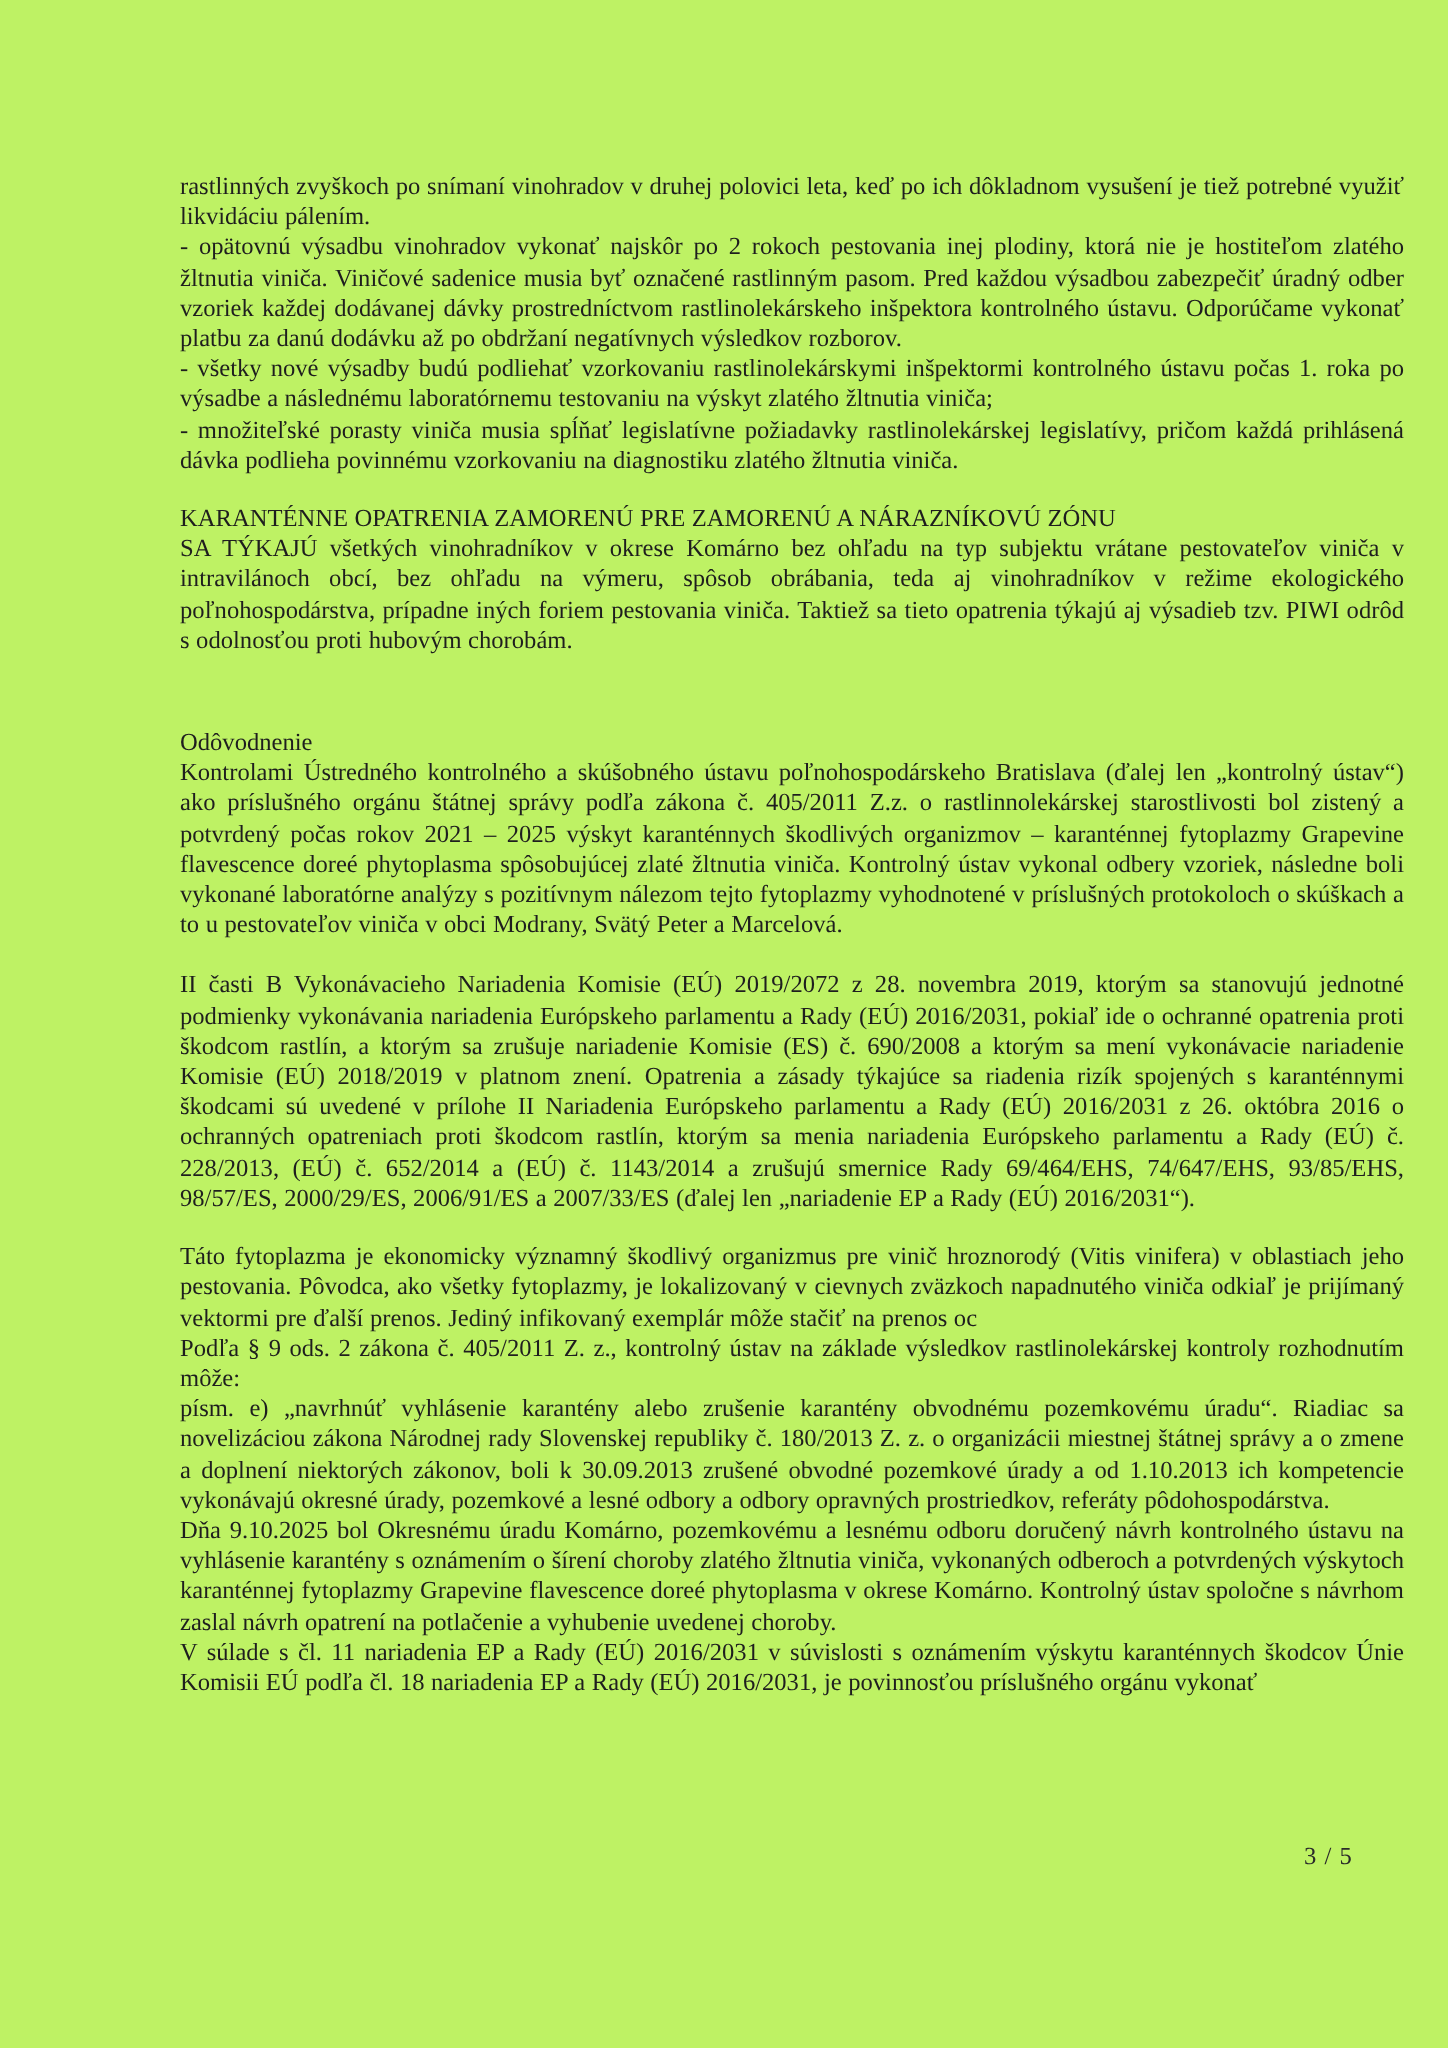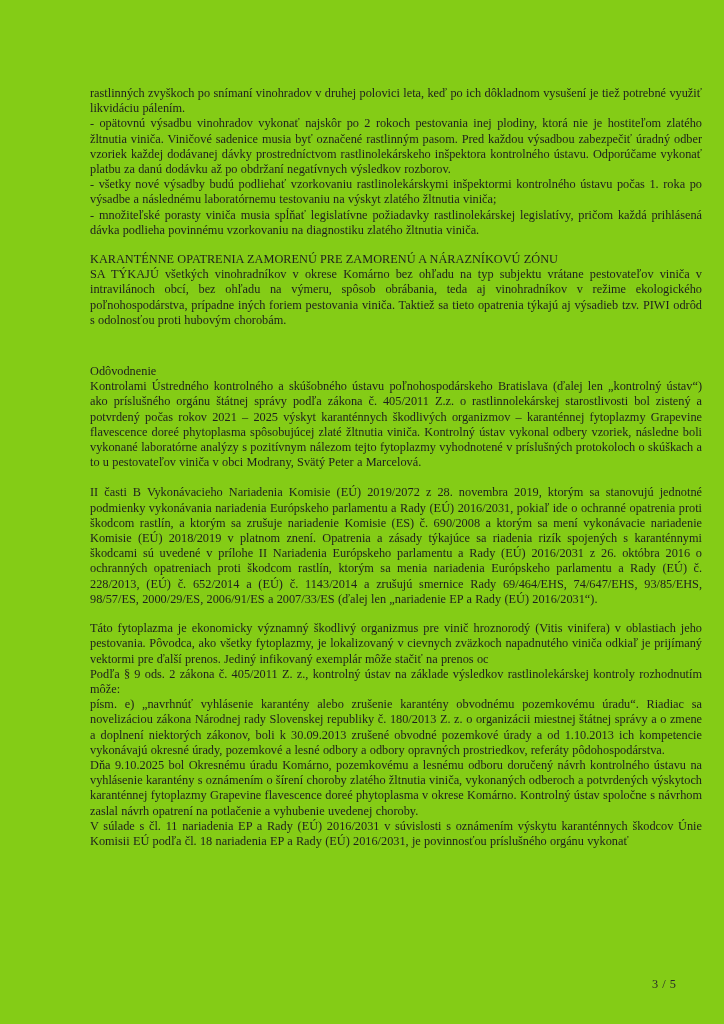--- a/index.html
+++ b/index.html
@@ -11,39 +11,39 @@
     height: 1024px;
     background: #ffffff;
     position: relative;
     overflow: hidden;
     font-family: "Liberation Serif", "DejaVu Serif", serif;
     color: #1e1e1e;
   }
   .page {
     position: absolute;
     inset: 0;
-    background: #84cc16;
+    background: #bef264;
   }
   .content {
     position: absolute;
     top: 86px;
     left: 90px;
     width: 612px;
   }
   .block { margin: 0; }
   .para {
     font-size: 12.3px;
     line-height: 15.2px;
     text-align: justify;
     margin: 0;
     word-spacing: 0.2px;
   }
   .footer-page-number {
     position: absolute;
-    top: 977px;
+    top: 921px;
     left: 652px;
     font-size: 12.3px;
     color: #2a2a2a;
     letter-spacing: 0.5px;
   }
 </style>
 </head>
 <body>
 
 <div class="page">

